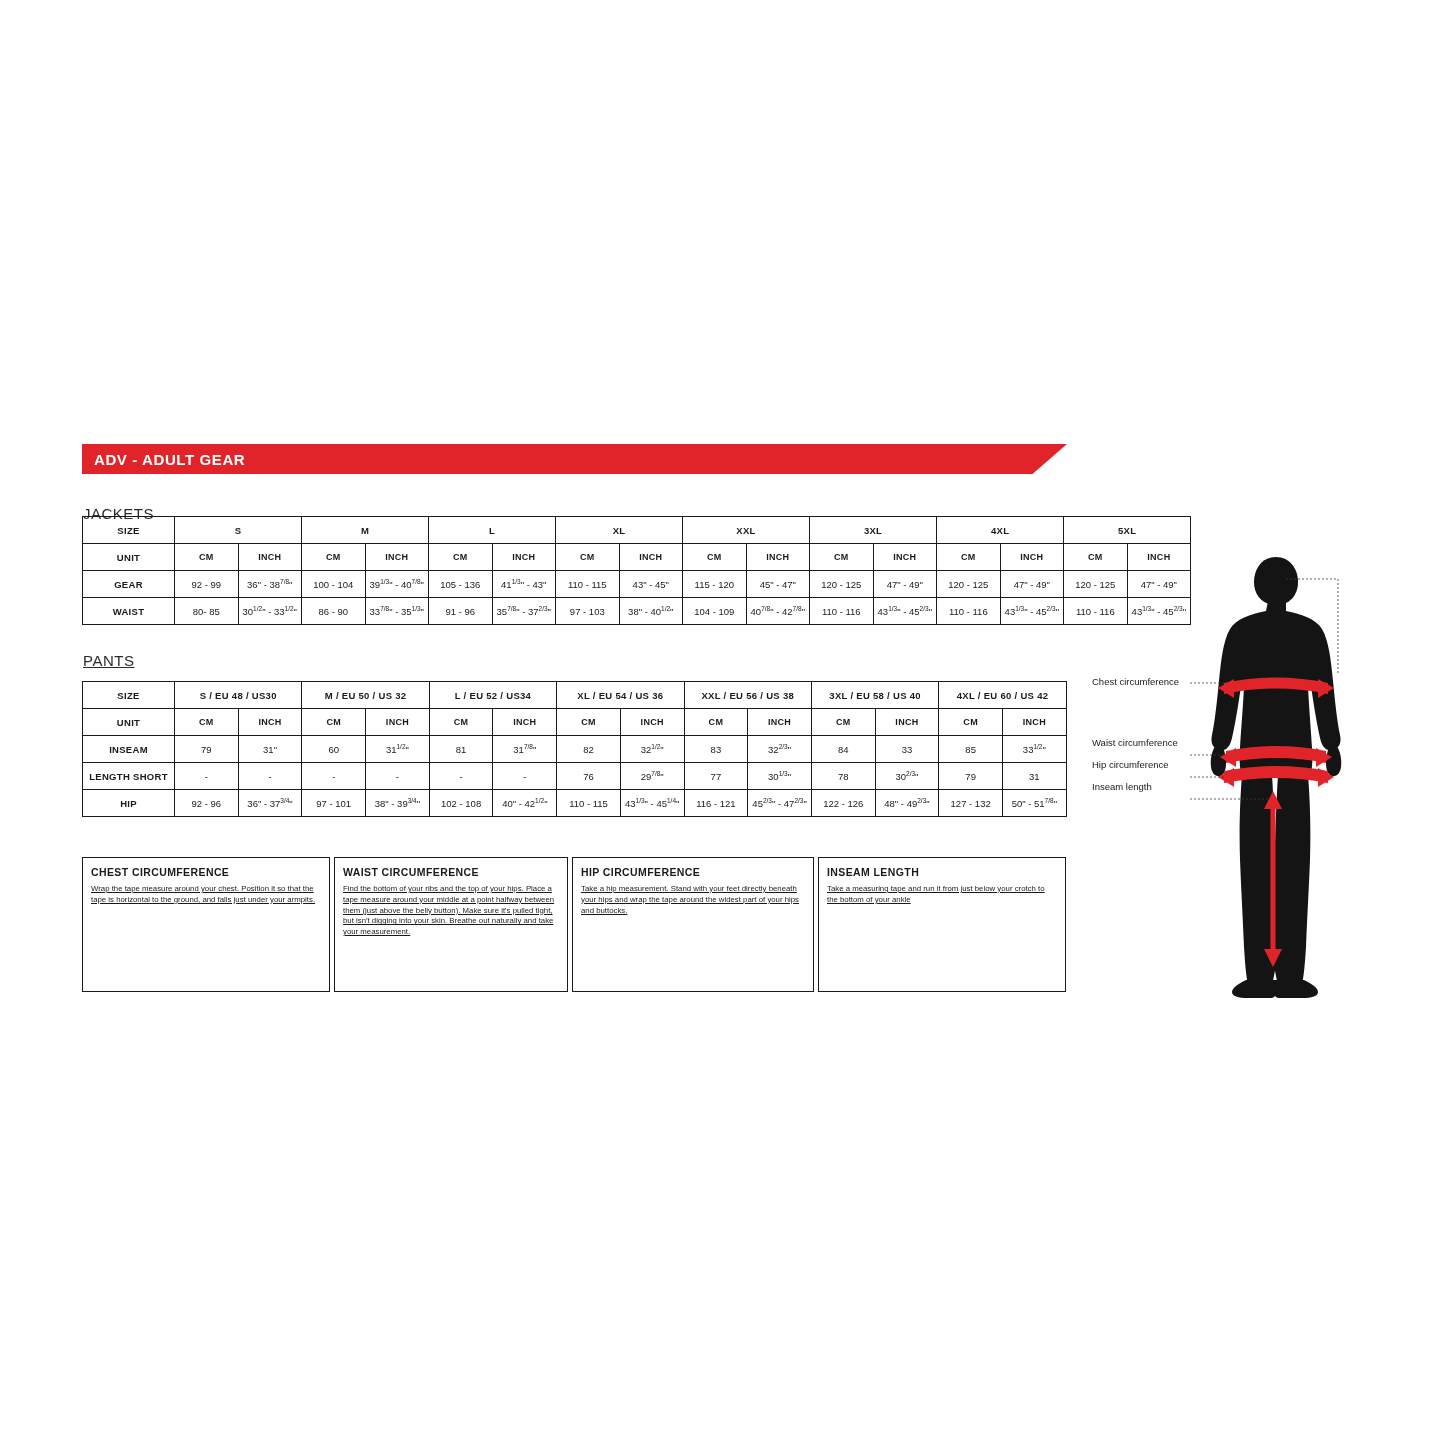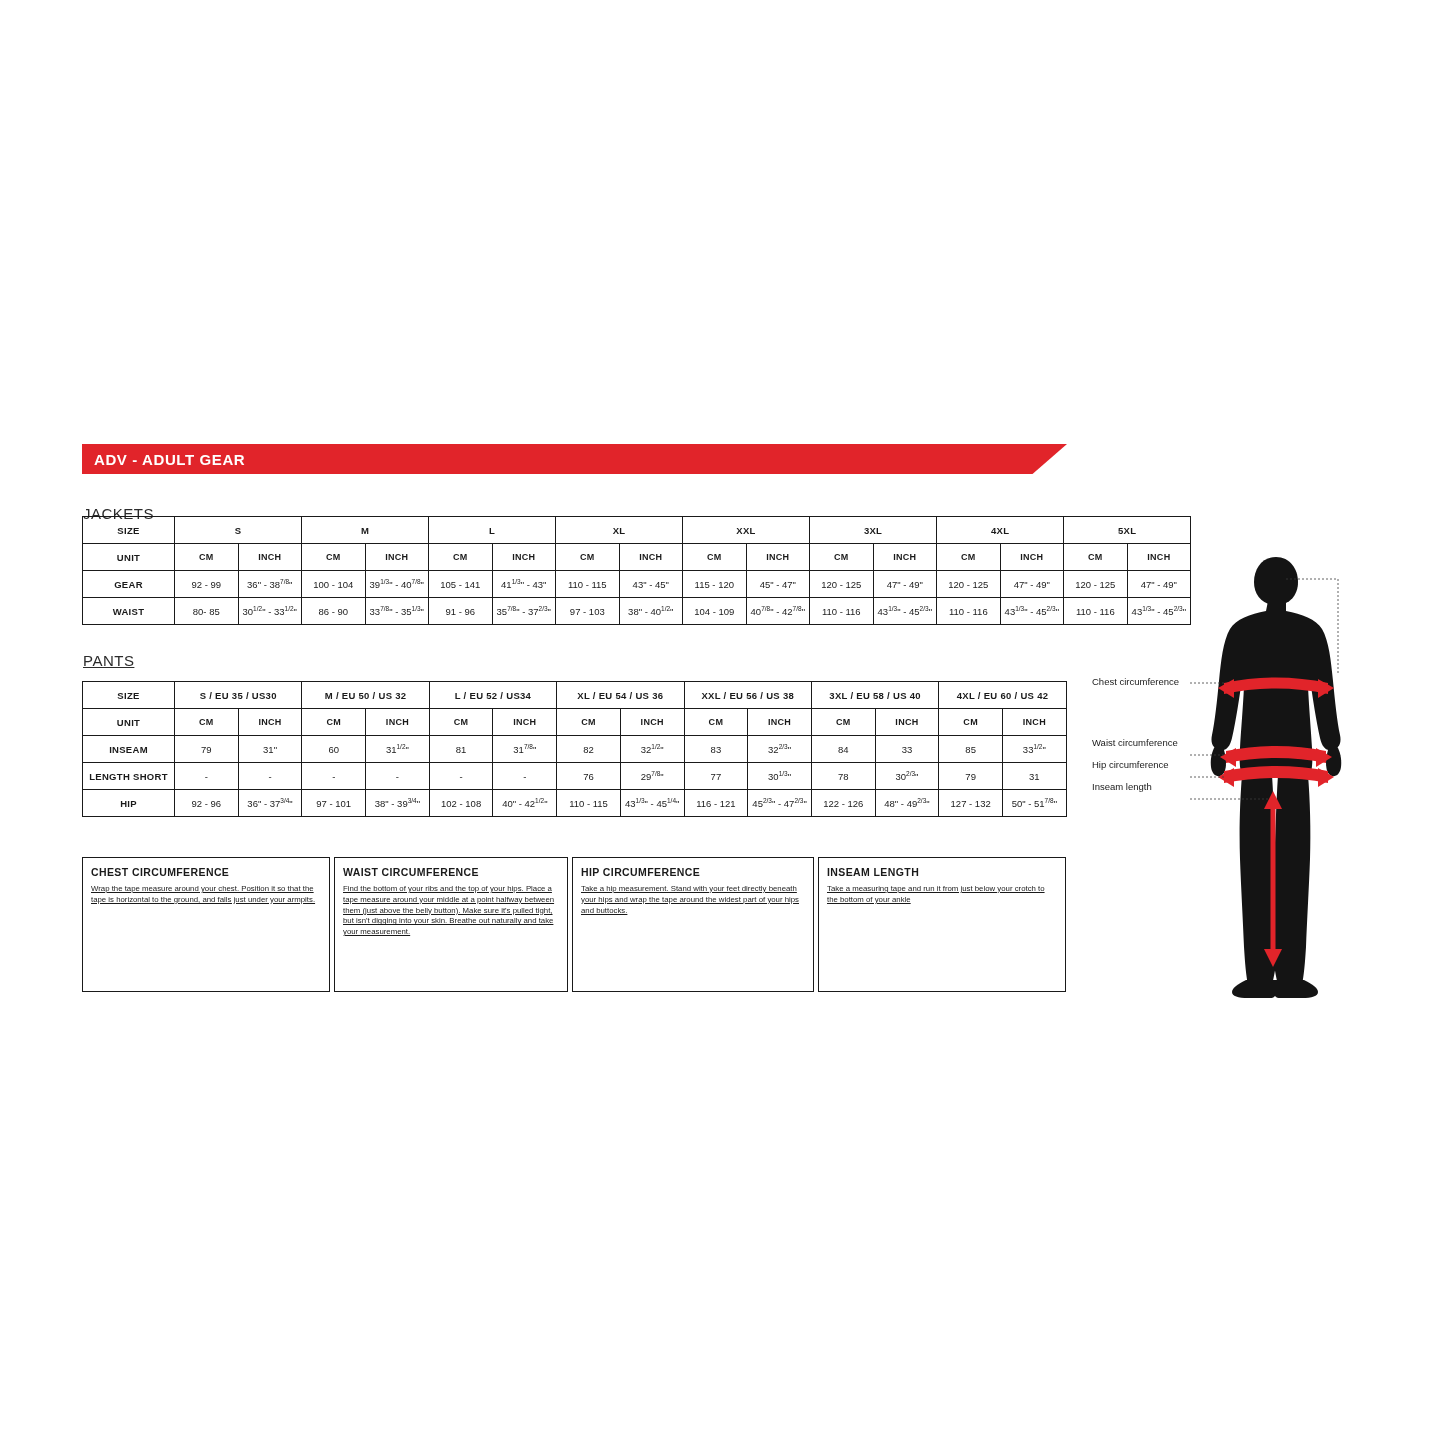--- a/index.html
+++ b/index.html
@@ -201,21 +201,21 @@
         <td class="unit">INCH</td>
         <td class="unit">CM</td>
         <td class="unit">INCH</td>
       </tr>
       <tr>
         <td class="rowlabel">GEAR</td>
         <td>92 - 99</td>
         <td>36" - 38<sup>7/8</sup>"</td>
         <td>100 - 104</td>
         <td>39<sup>1/3</sup>" - 40<sup>7/8</sup>"</td>
-        <td>105 - 141</td>
+        <td>105 - 136</td>
         <td>41<sup>1/3</sup>" - 43"</td>
         <td>110 - 115</td>
         <td>43" - 45"</td>
         <td>115 - 120</td>
         <td>45" - 47"</td>
         <td>120 - 125</td>
         <td>47" - 49"</td>
         <td>120 - 125</td>
         <td>47" - 49"</td>
         <td>120 - 125</td>
@@ -245,21 +245,21 @@
 
   <div class="section-title" id="pants-title">PANTS</div>
   <table class="size-table" id="pants-table">
     <colgroup>
       <col style="width:92px">
       <col span="14" style="width:63.7px">
     </colgroup>
     <tbody>
       <tr>
         <td class="rowlabel">SIZE</td>
-        <td class="hdr" colspan="2">S / EU 35 / US30</td>
+        <td class="hdr" colspan="2">S / EU 48 / US30</td>
         <td class="hdr" colspan="2">M / EU 50 / US 32</td>
         <td class="hdr" colspan="2">L / EU 52 / US34</td>
         <td class="hdr" colspan="2">XL / EU 54 / US 36</td>
         <td class="hdr" colspan="2">XXL / EU 56 / US 38</td>
         <td class="hdr" colspan="2">3XL / EU 58 / US 40</td>
         <td class="hdr" colspan="2">4XL / EU 60 / US 42</td>
       </tr>
       <tr>
         <td class="rowlabel">UNIT</td>
         <td class="unit">CM</td>

